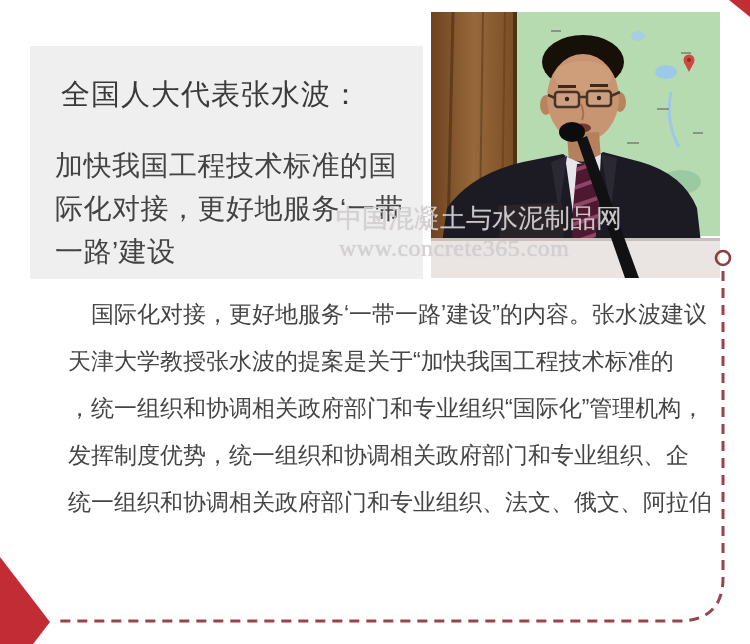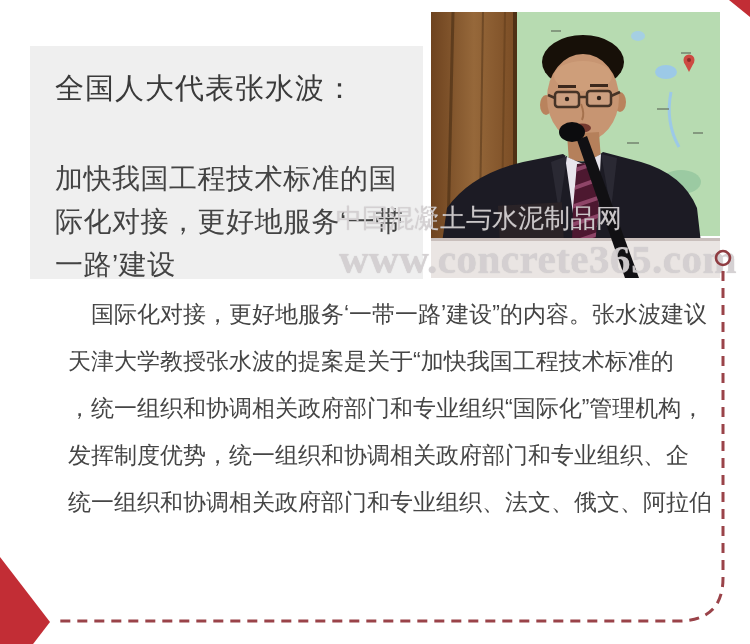--- a/index.html
+++ b/index.html
@@ -6,37 +6,37 @@
   #page{
     position:relative;width:750px;height:644px;overflow:hidden;background:#ffffff;
     font-family:"Liberation Sans","DejaVu Sans",sans-serif;
   }
   
   .title-card{
     position:absolute;left:30px;top:46px;width:393px;height:233px;
     background:#efefef;box-sizing:border-box;padding:26px 0 0 25px;z-index:2;
   }
   .title-card .heading{
-    margin:0;font-size:29px;font-weight:500;color:#3a3a3a;letter-spacing:1px;line-height:33px;
+    margin:6px;font-size:29px;font-weight:500;color:#3a3a3a;letter-spacing:1px;line-height:33px;
   }
-  .subtitle{margin-top:52px;}
+  .subtitle{margin-top:33px;}
   .subtitle-line{
     font-size:28px;color:#434343;line-height:43px;letter-spacing:0.5px;white-space:nowrap;
   }
   
   .photo{position:absolute;left:431px;top:12px;width:289px;height:266px;margin:0;z-index:1;}
   
   .watermark{position:absolute;left:0;top:0;z-index:3;pointer-events:none;}
   .wm-cn{
     position:absolute;left:336px;top:201px;font-size:26px;letter-spacing:0;
     color:rgba(213,208,210,0.92);text-shadow:0 0 1px rgba(150,150,150,0.45);white-space:nowrap;
   }
   .wm-url{
     position:absolute;left:339px;top:235px;font-family:"Liberation Serif","DejaVu Serif",serif;
-    font-weight:700;font-size:41px;letter-spacing:0.5px;
+    font-weight:400;font-size:24px;letter-spacing:0.5px;
     color:rgba(213,208,210,0.92);text-shadow:0 0 1px rgba(150,150,150,0.45);white-space:nowrap;
   }
   
   .deco{position:absolute;left:0;top:0;z-index:4;pointer-events:none;}
   
   .body-text{position:absolute;left:68px;top:291px;width:650px;z-index:2;}
   .article-line{
     font-size:23px;color:#454545;line-height:47px;letter-spacing:0;white-space:nowrap;
   }
   .article-line:first-child{text-indent:23px;}

